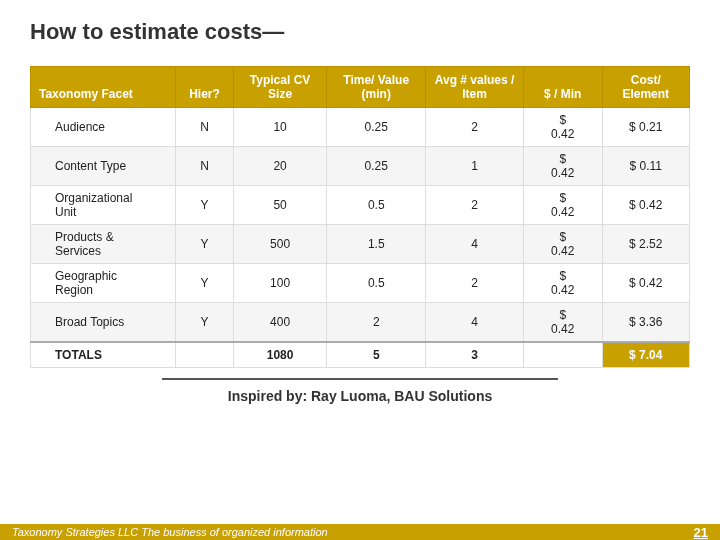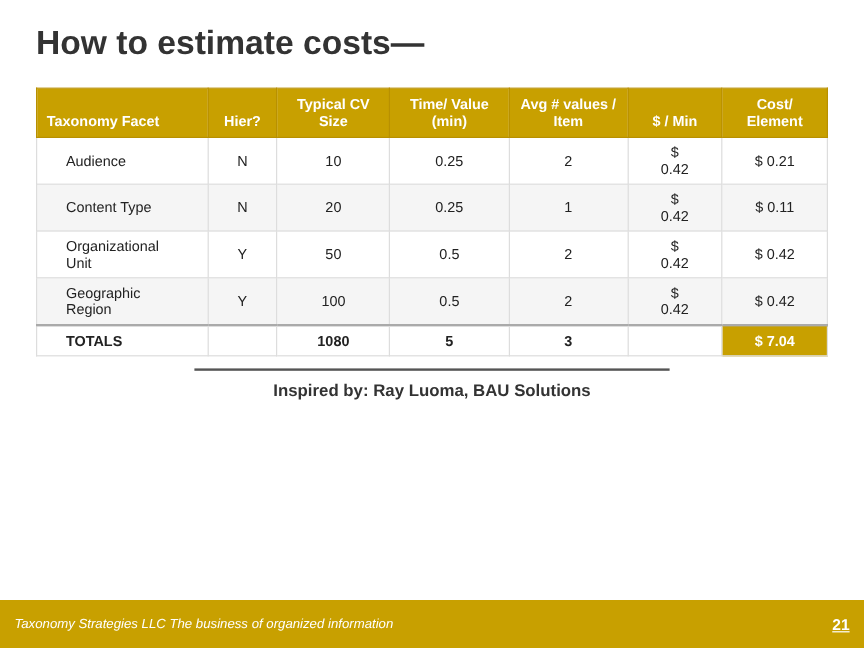--- a/index.html
+++ b/index.html
@@ -10,21 +10,21 @@
       font-family: Arial, sans-serif;
       font-size: 13px;
       color: #222;
       overflow: hidden;
       position: relative;
     }
     .main-content {
       padding: 18px 30px 10px 30px;
     }
     .title {
-      font-size: 28px;
+      font-size: 22px;
       font-weight: bold;
       color: #333;
       line-height: 1.25;
       margin-bottom: 20px;
     }
     table {
       width: 100%;
       border-collapse: collapse;
       margin-bottom: 10px;
     }
@@ -88,21 +88,21 @@
     .footer-bar {
       position: absolute;
       bottom: 0;
       left: 0;
       right: 0;
       background-color: #c8a000;
       display: flex;
       align-items: center;
       justify-content: space-between;
       padding: 5px 12px;
-      height: 40px;
+      height: 16px;
     }
     .footer-left {
       font-size: 11px;
       color: #ffffff;
       font-style: italic;
     }
     .page-num {
       font-size: 13px;
       color: #ffffff;
       font-weight: bold;
@@ -151,27 +151,45 @@
         <tr>
       <td class="left-align">Organizational Unit</td>
       <td>Y</td>
       <td>50</td>
       <td>0.5</td>
       <td>2</td>
       <td><span>$</span> 0.42</td>
       <td><span>$</span> 0.42</td>
     </tr>
         <tr>
+      <td class="left-align">Products &amp; Services</td>
+      <td>Y</td>
+      <td>500</td>
+      <td>1.5</td>
+      <td>4</td>
+      <td><span>$</span> 0.42</td>
+      <td><span>$</span> 2.52</td>
+    </tr>
+        <tr>
       <td class="left-align">Geographic Region</td>
       <td>Y</td>
       <td>100</td>
       <td>0.5</td>
       <td>2</td>
       <td><span>$</span> 0.42</td>
       <td><span>$</span> 0.42</td>
+    </tr>
+        <tr>
+      <td class="left-align">Broad Topics</td>
+      <td>Y</td>
+      <td>400</td>
+      <td>2</td>
+      <td>4</td>
+      <td><span>$</span> 0.42</td>
+      <td><span>$</span> 3.36</td>
     </tr>
         <tr class="totals-row">
     <td class="total-label">TOTALS</td>
     <td></td>
     <td>1080</td>
     <td>5</td>
     <td>3</td>
     <td></td>
     <td class="highlight-cost">$ 7.04</td>
   </tr>

